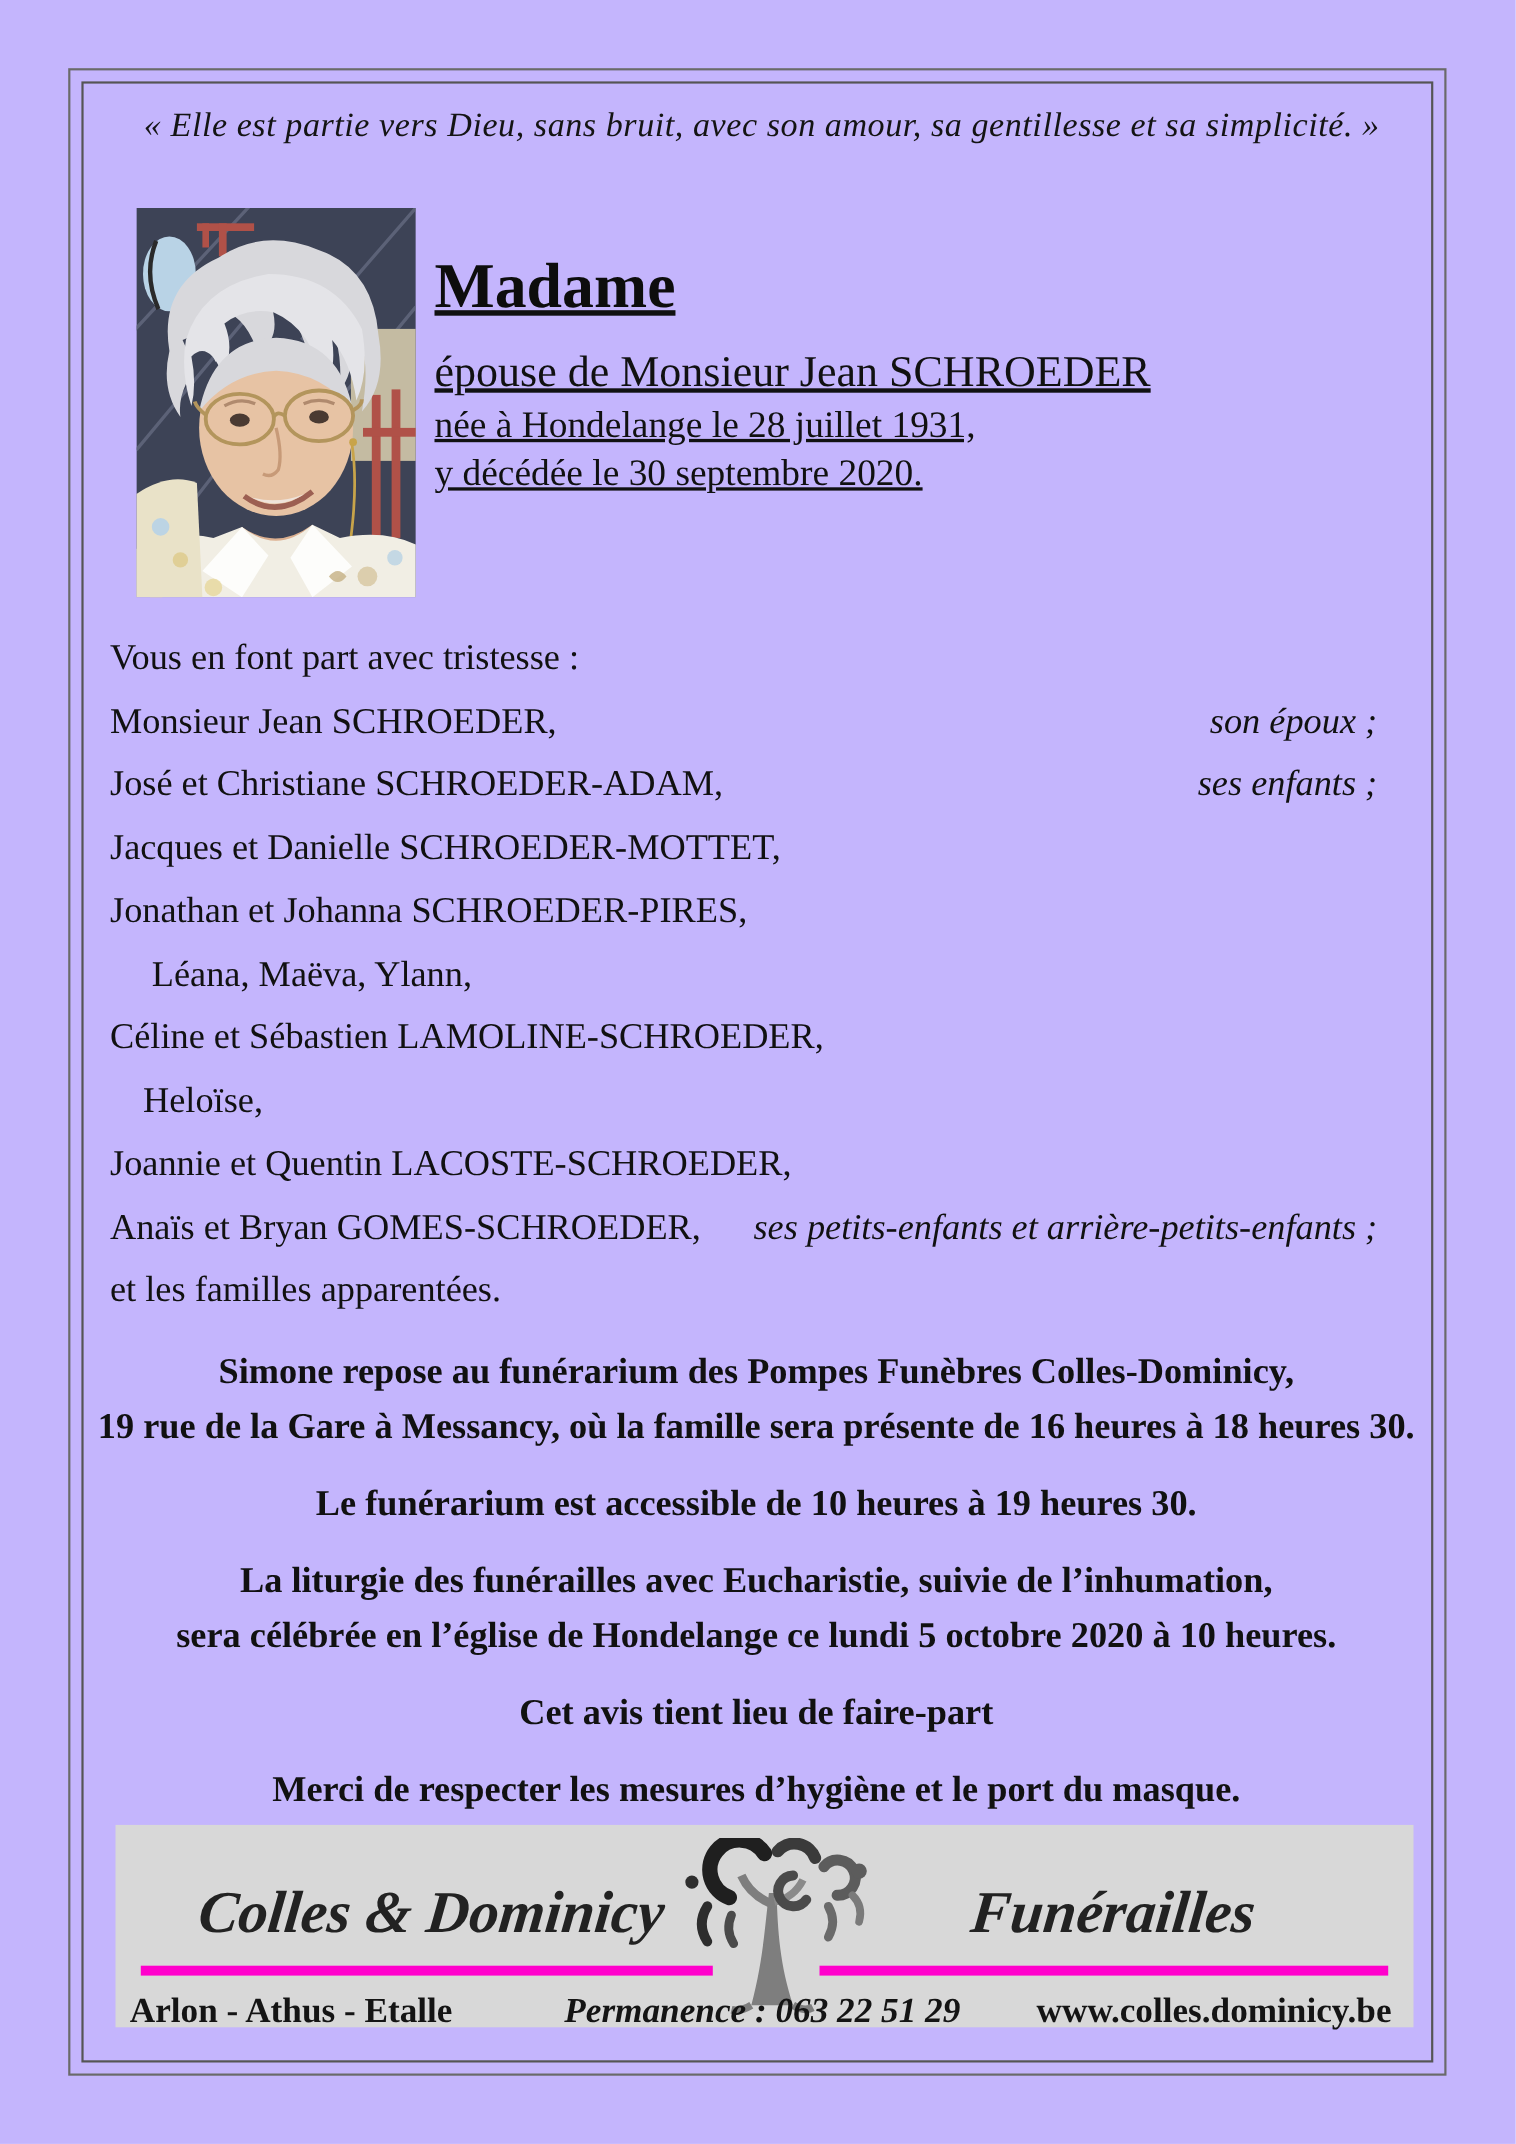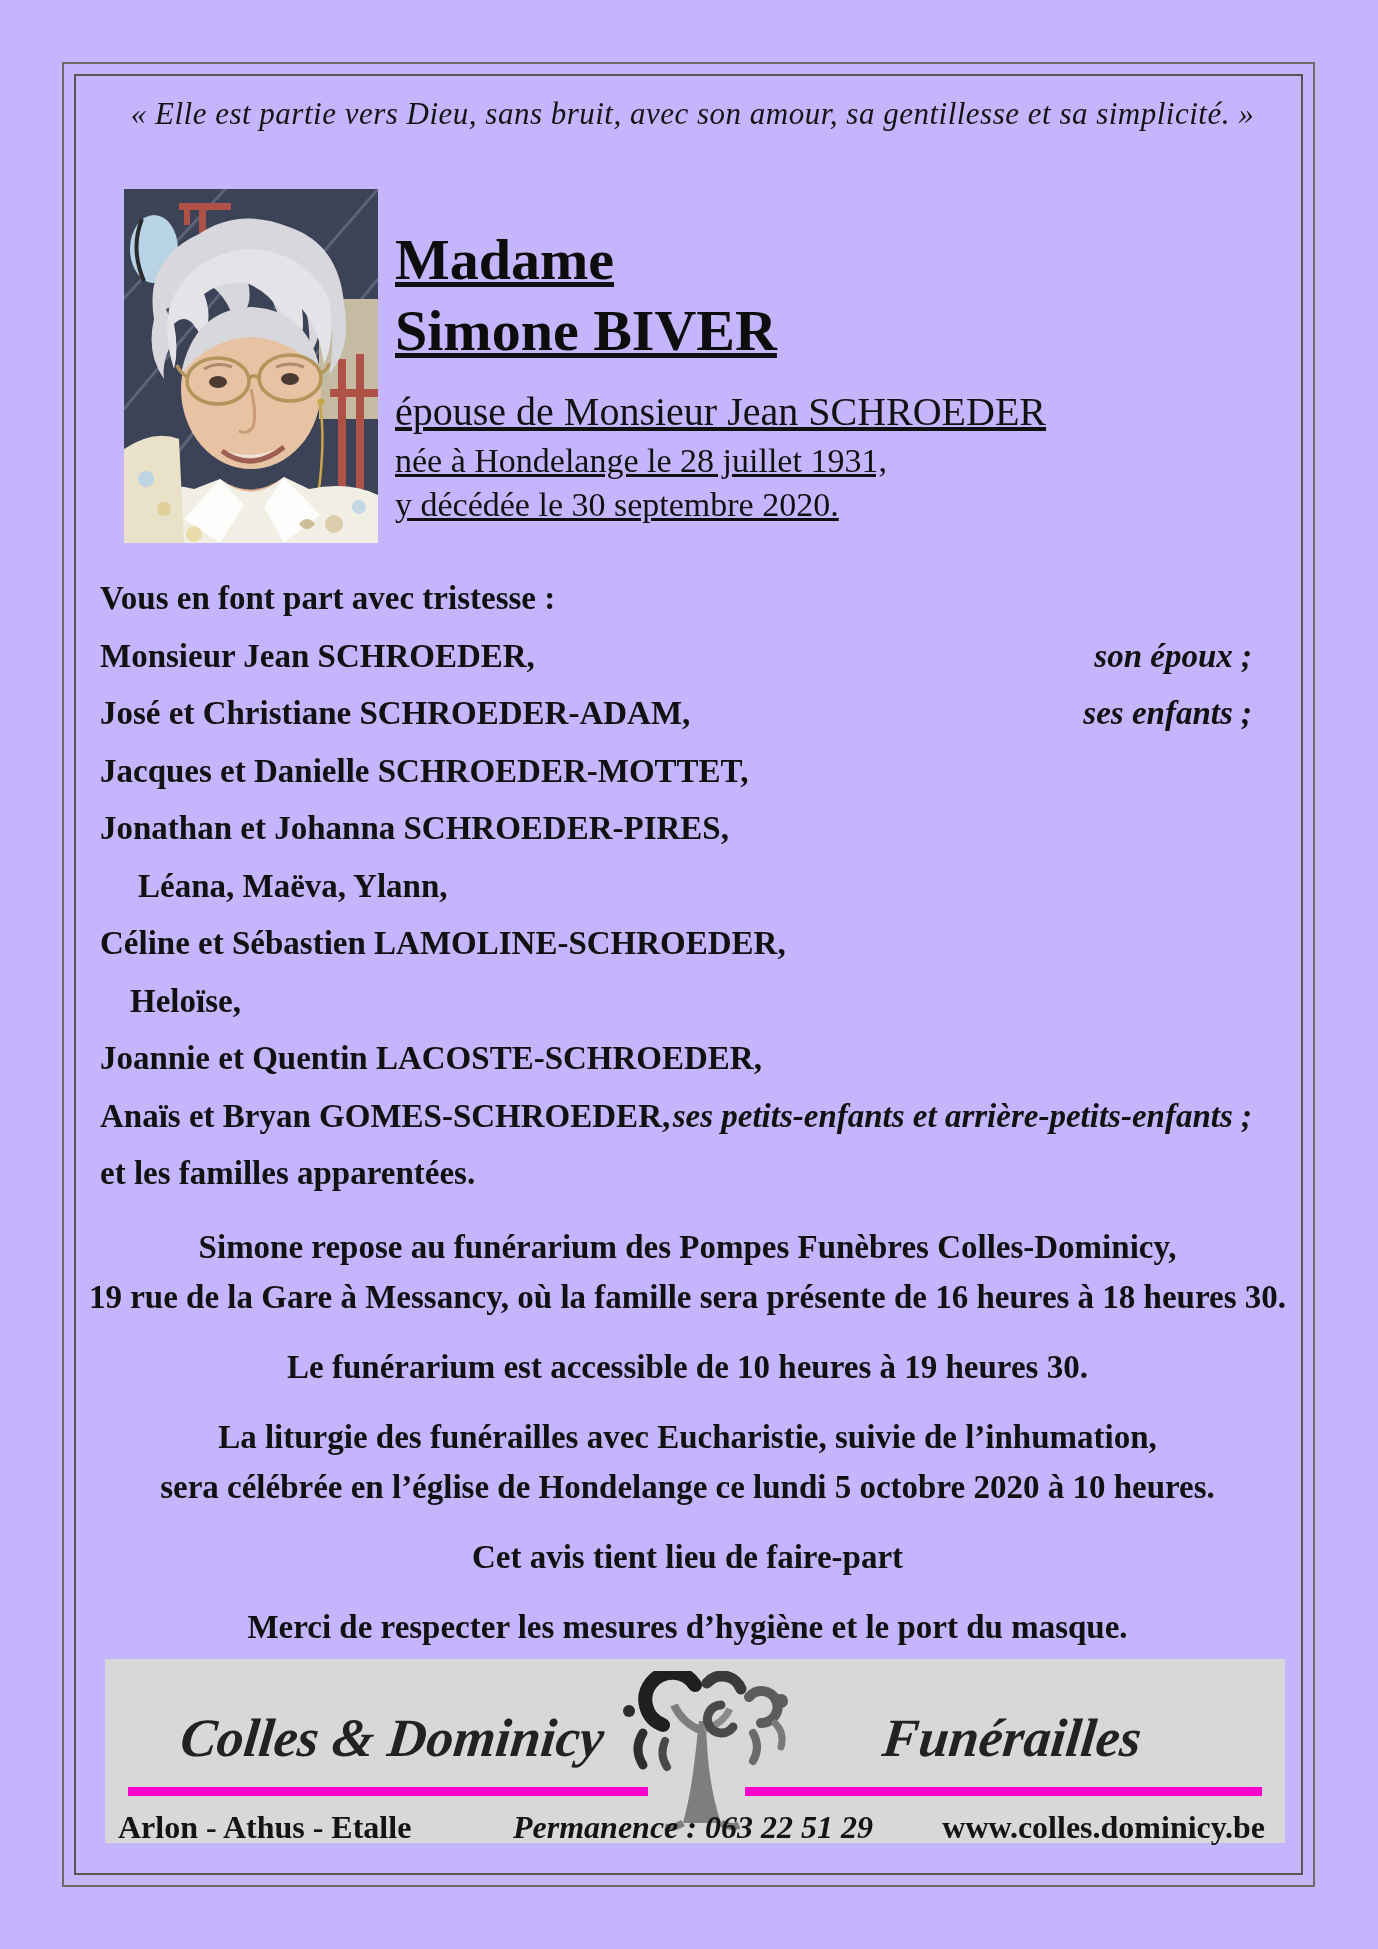--- a/index.html
+++ b/index.html
@@ -11,21 +11,21 @@
         border:2px solid #555;}
   .quote{position:absolute;left:100px;top:96px;width:1185px;text-align:center;
         font-style:italic;font-size:31px;letter-spacing:.5px;color:#141414;}
   .photo{position:absolute;left:124px;top:189px;width:254px;height:354px;}
   .header-block{position:absolute;left:395px;top:226px;width:888px;text-align:left;text-decoration:underline;}
   .title1{font-weight:bold;font-size:58px;line-height:68px;color:#0d0d0d;}
   .title2{font-weight:bold;font-size:58px;line-height:74px;color:#0d0d0d;}
   .subtitle{font-size:40px;line-height:54px;margin-top:17px;}
   .hline{font-size:34px;line-height:44px;}
   .family-block{position:absolute;left:100px;top:570px;width:1152px;font-size:33px;}
-  .fam-row{height:57.5px;display:flex;justify-content:space-between;align-items:center;font-weight:bold;}
+  .fam-row{height:57.5px;display:flex;justify-content:space-between;align-items:center;}
   .fam-row .fam-rel{font-style:italic;text-align:right;}
   .notices{position:absolute;left:75px;top:1222px;width:1225px;text-align:center;
         font-weight:bold;font-size:33px;}
   .notice{margin-bottom:20px;}
   .notice div{line-height:50px;}
   .footer-banner{position:absolute;left:105px;top:1659px;width:1180px;height:184px;
         background:#d8d8d8;}
   .script-name{position:absolute;font-size:54px;font-weight:bold;font-style:italic;
         color:#222;transform:skewX(-6deg);white-space:nowrap;}
   .script-left{left:76px;top:48px;}
@@ -107,21 +107,20 @@
         <path d="M175,335 q8,-10 16,0 q-8,10 -16,0" fill="#c8b48a"></path>
       </g>
       <path d="M0,260 Q30,240 55,250 L60,354 L0,354 Z" fill="#e9e2c8"></path>
       <circle cx="22" cy="290" r="8" fill="#bcd4e4"></circle>
       <circle cx="40" cy="320" r="7" fill="#e0cf96"></circle>
     </svg>
   </div>
 
   <div class="header-block">
     <div class="title1">Madame</div>
-    <div class="title2">Simone BIVER</div>
     <div class="subtitle">épouse de Monsieur Jean SCHROEDER</div>
     <div class="hline">née à Hondelange le 28 juillet 1931,</div>
     <div class="hline">y décédée le 30 septembre 2020.</div>
   </div>
 
   <div class="family-block">
     <div class="fam-row">
       <span>Vous en font part avec tristesse :</span>
     </div>
     <div>

